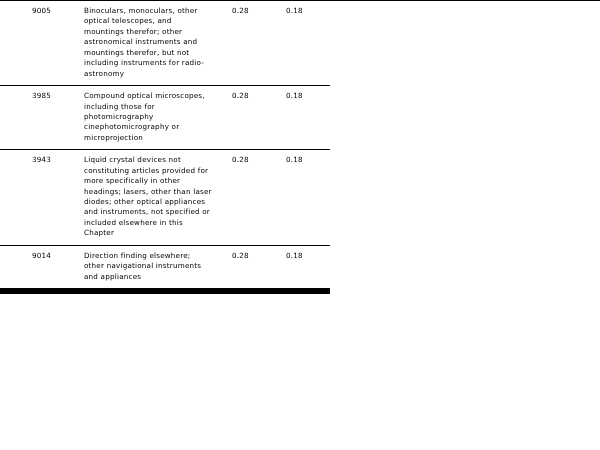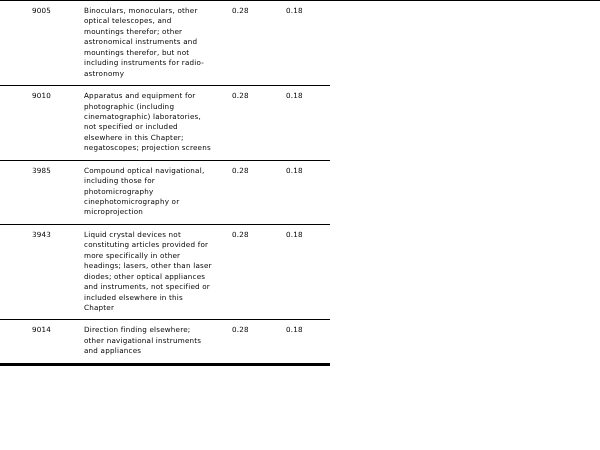--- a/index.html
+++ b/index.html
@@ -30,21 +30,21 @@
   table.tariff td {
     vertical-align: top;
     padding: 5px 4px 6px 16px;
     font-size: 7.2px;
     line-height: 1.45;
     letter-spacing: 0.2px;
     border: 0;
     border-bottom: 1px solid #000000;
   }
   table.tariff tr:last-child td {
-    border-bottom: 3px solid #000000;
+    border-bottom: 6px solid #000000;
   }
   .col-code   { width: 68px; padding-left: 32px !important; }
   .col-desc   { width: 148px; }
   .col-rate1  { width: 54px; }
   .col-rate2  { width: 60px; }
   .col-pad    { width: auto; border-bottom: 0 !important; }
   .cell-code {
     white-space: nowrap;
   }
   .cell-desc {
@@ -75,29 +75,22 @@
     </colgroup>
     <tbody>
       <tr>
         <td class="cell-code col-code">9005</td>
         <td class="cell-desc">Binoculars, monoculars, other optical telescopes, and mountings therefor; other astronomical instruments and mountings therefor, but not including instruments for radio-astronomy</td>
         <td class="cell-rate">0.28</td>
         <td class="cell-rate">0.18</td>
         <td class="col-pad"></td>
       </tr>
       <tr>
-        <td class="cell-code col-code">9010</td>
-        <td class="cell-desc">Apparatus and equipment for photographic (including cinematographic) laboratories, not specified or included elsewhere in this Chapter; negatoscopes; projection screens</td>
-        <td class="cell-rate">0.28</td>
-        <td class="cell-rate">0.18</td>
-        <td class="col-pad"></td>
-      </tr>
-      <tr>
         <td class="cell-code col-code">3985</td>
-        <td class="cell-desc">Compound optical navigational, including those for photomicrography cinephotomicrography or microprojection</td>
+        <td class="cell-desc">Compound optical microscopes, including those for photomicrography cinephotomicrography or microprojection</td>
         <td class="cell-rate">0.28</td>
         <td class="cell-rate">0.18</td>
         <td class="col-pad"></td>
       </tr>
       <tr>
         <td class="cell-code col-code">3943</td>
         <td class="cell-desc">Liquid crystal devices not constituting articles provided for more specifically in other headings; lasers, other than laser diodes; other optical appliances and instruments, not specified or included elsewhere in this Chapter</td>
         <td class="cell-rate">0.28</td>
         <td class="cell-rate">0.18</td>
         <td class="col-pad"></td>

